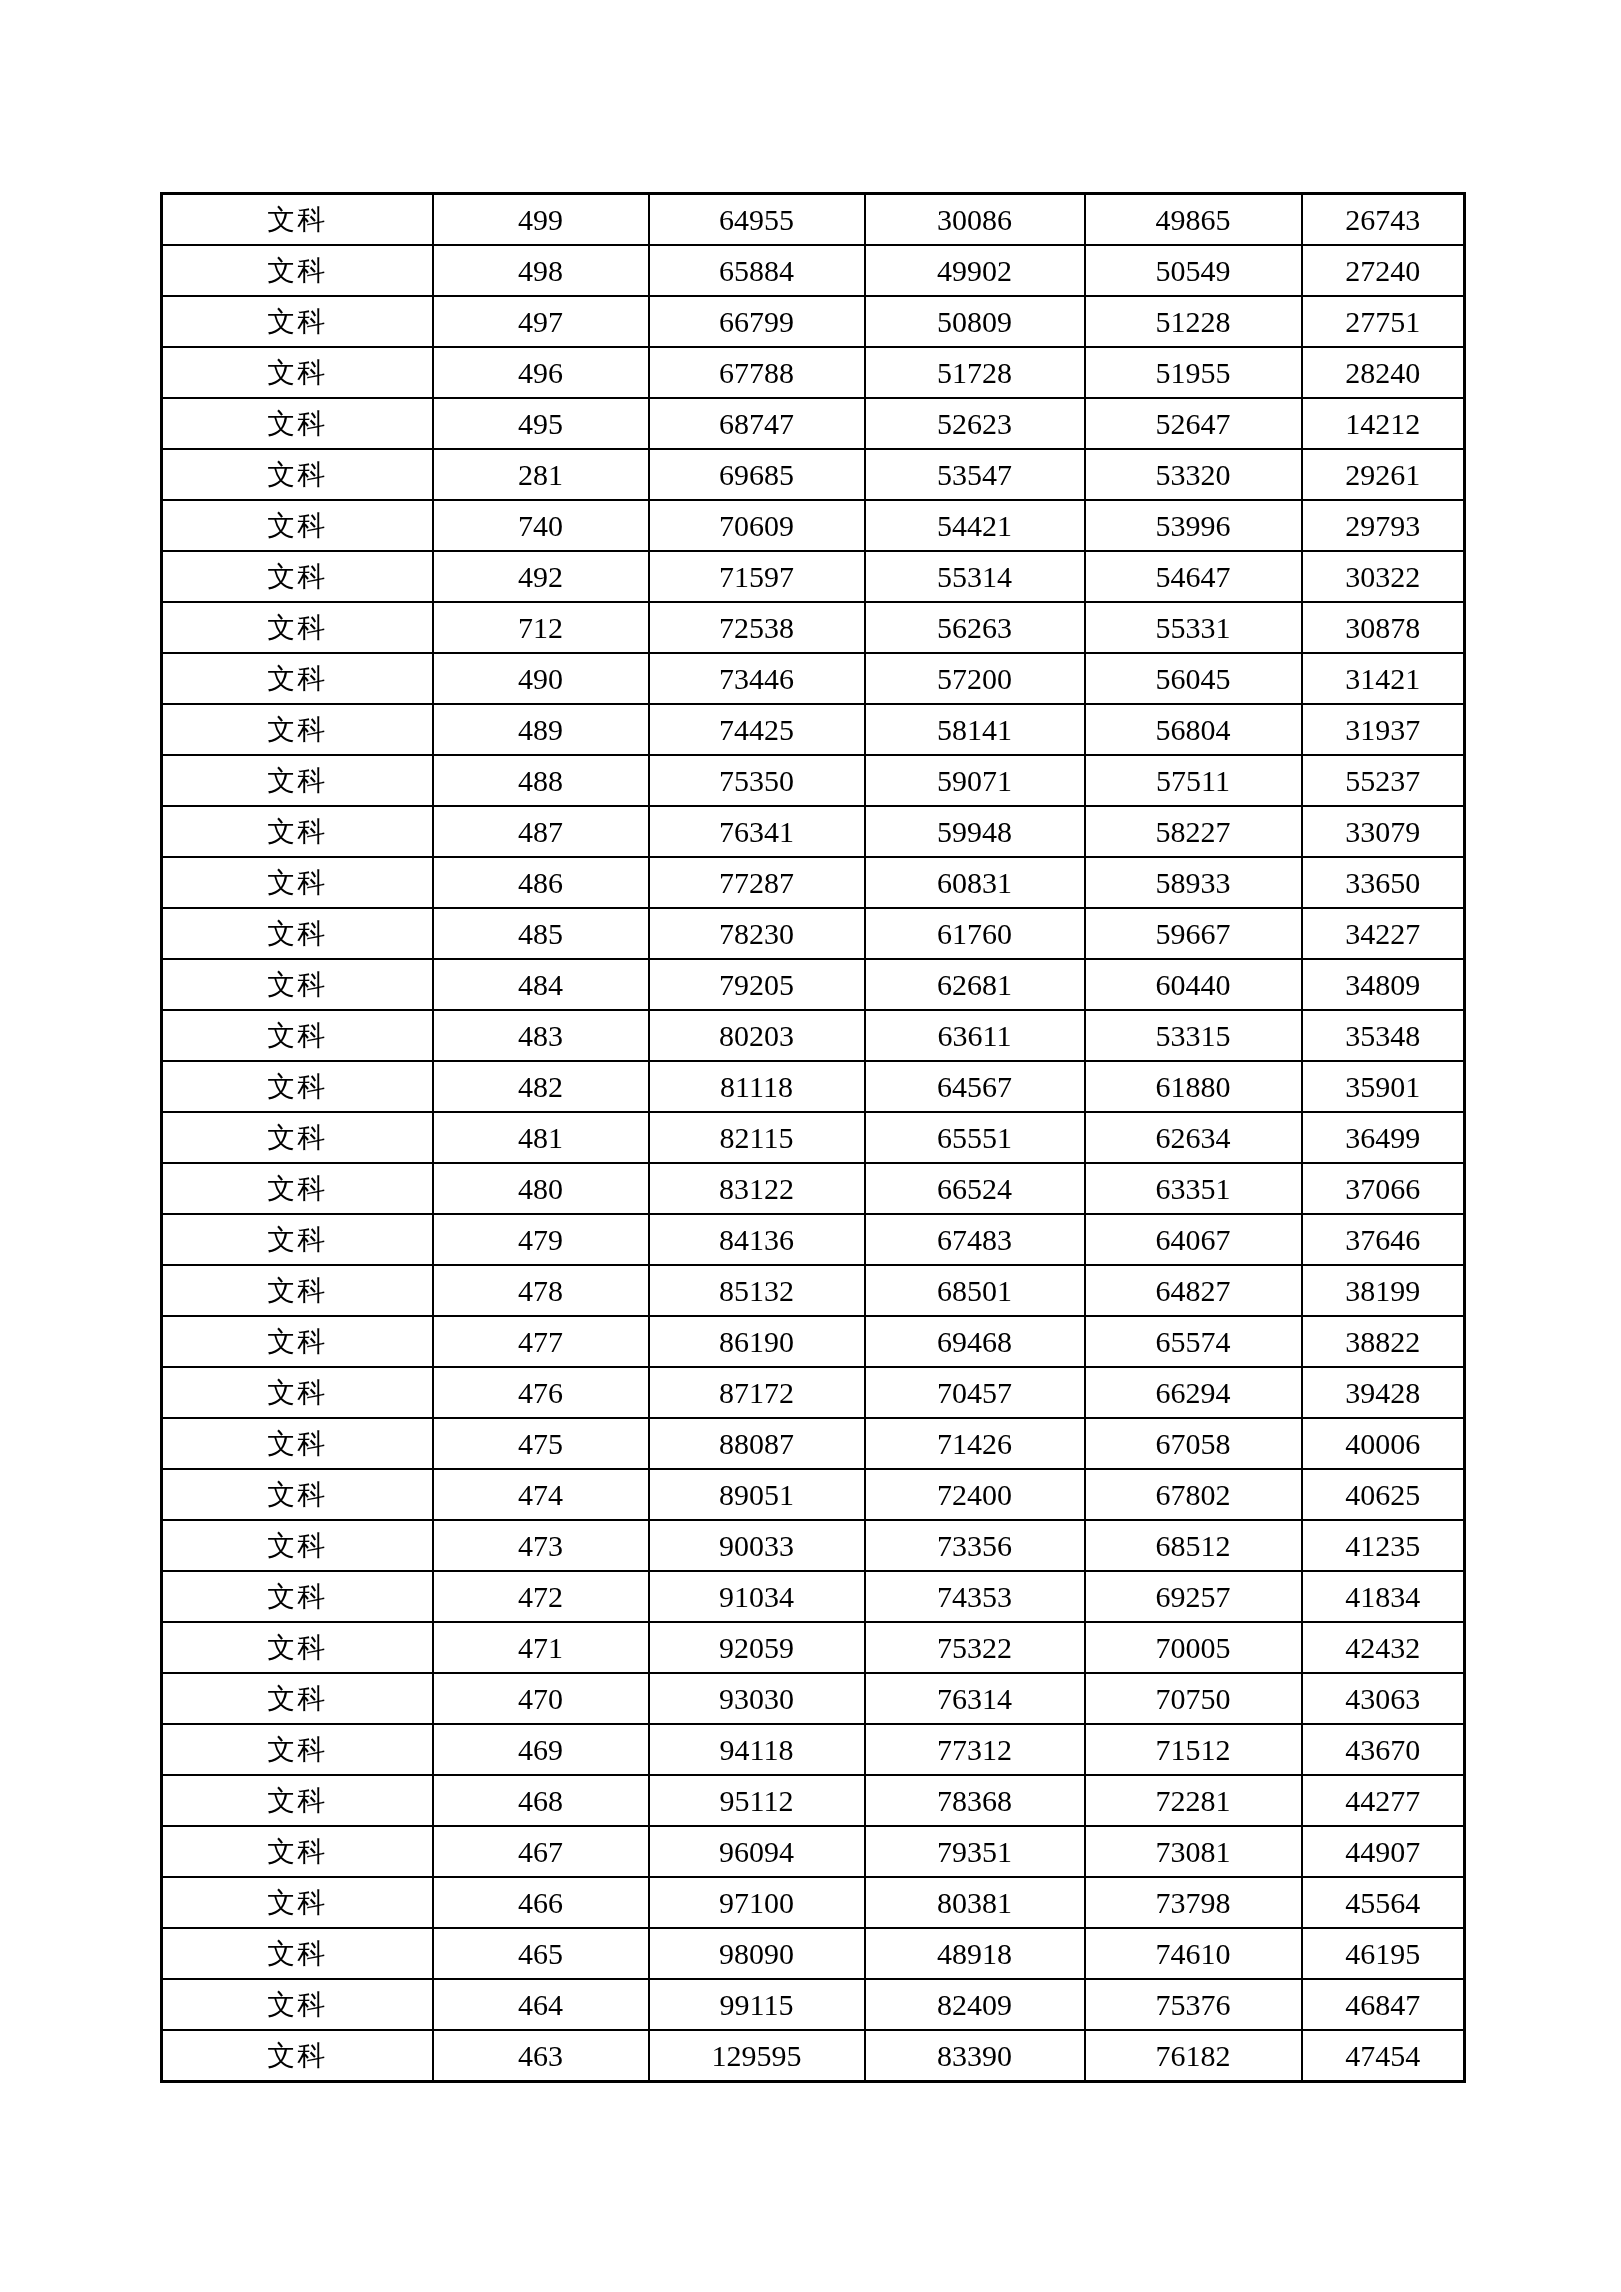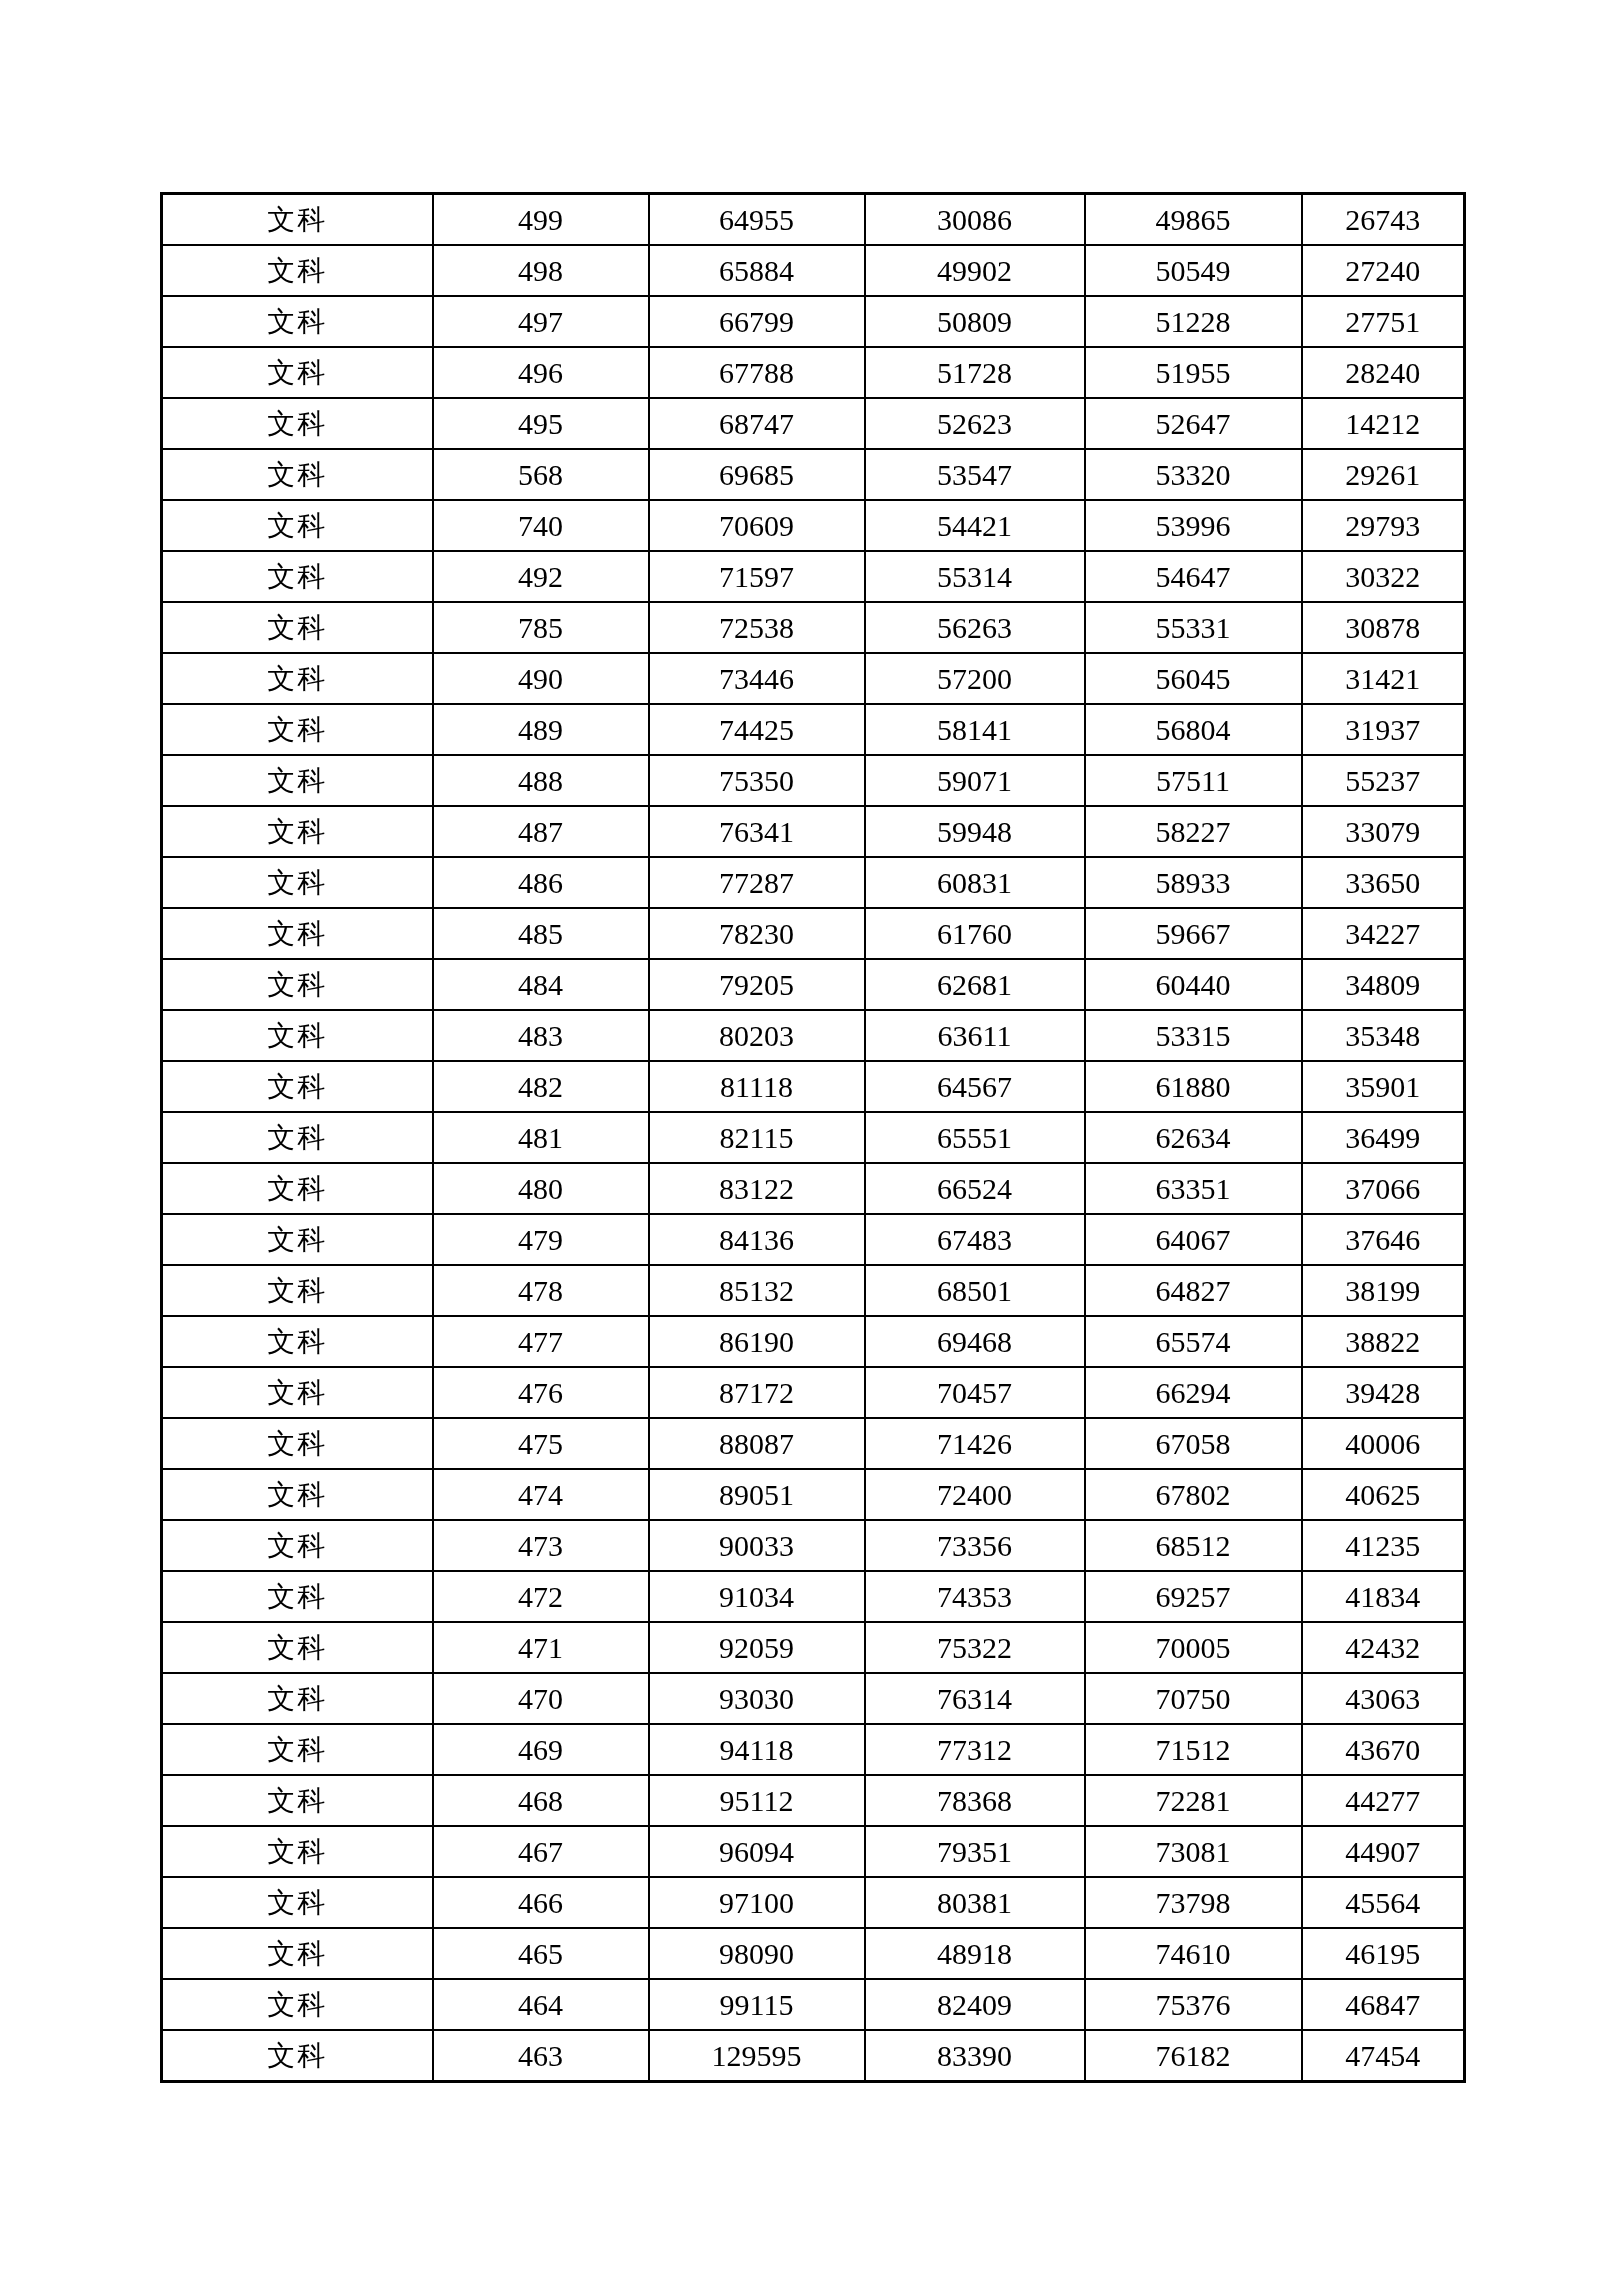--- a/index.html
+++ b/index.html
@@ -112,21 +112,21 @@
           <tr>
             <td class="subject">文科</td>
             <td class="num">495</td>
             <td class="num">68747</td>
             <td class="num">52623</td>
             <td class="num">52647</td>
             <td class="num">14212</td>
           </tr>
           <tr>
             <td class="subject">文科</td>
-            <td class="num">568</td>
+            <td class="num">281</td>
             <td class="num">69685</td>
             <td class="num">53547</td>
             <td class="num">53320</td>
             <td class="num">29261</td>
           </tr>
           <tr>
             <td class="subject">文科</td>
             <td class="num">740</td>
             <td class="num">70609</td>
             <td class="num">54421</td>
@@ -136,21 +136,21 @@
           <tr>
             <td class="subject">文科</td>
             <td class="num">492</td>
             <td class="num">71597</td>
             <td class="num">55314</td>
             <td class="num">54647</td>
             <td class="num">30322</td>
           </tr>
           <tr>
             <td class="subject">文科</td>
-            <td class="num">785</td>
+            <td class="num">712</td>
             <td class="num">72538</td>
             <td class="num">56263</td>
             <td class="num">55331</td>
             <td class="num">30878</td>
           </tr>
           <tr>
             <td class="subject">文科</td>
             <td class="num">490</td>
             <td class="num">73446</td>
             <td class="num">57200</td>

